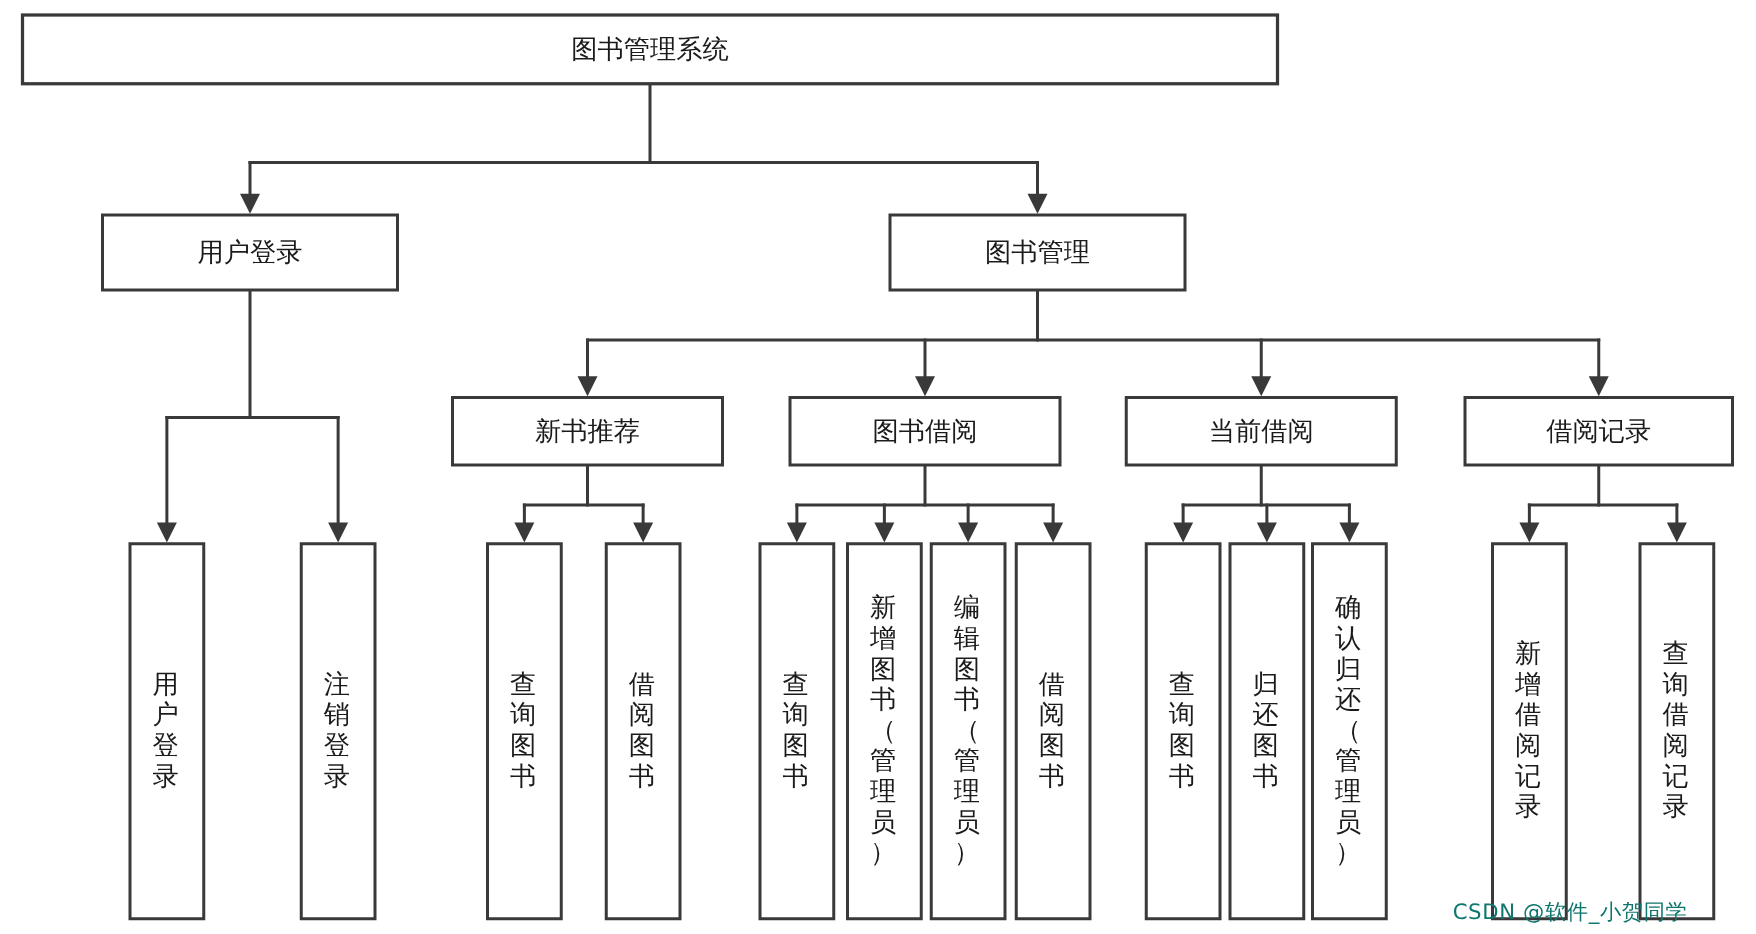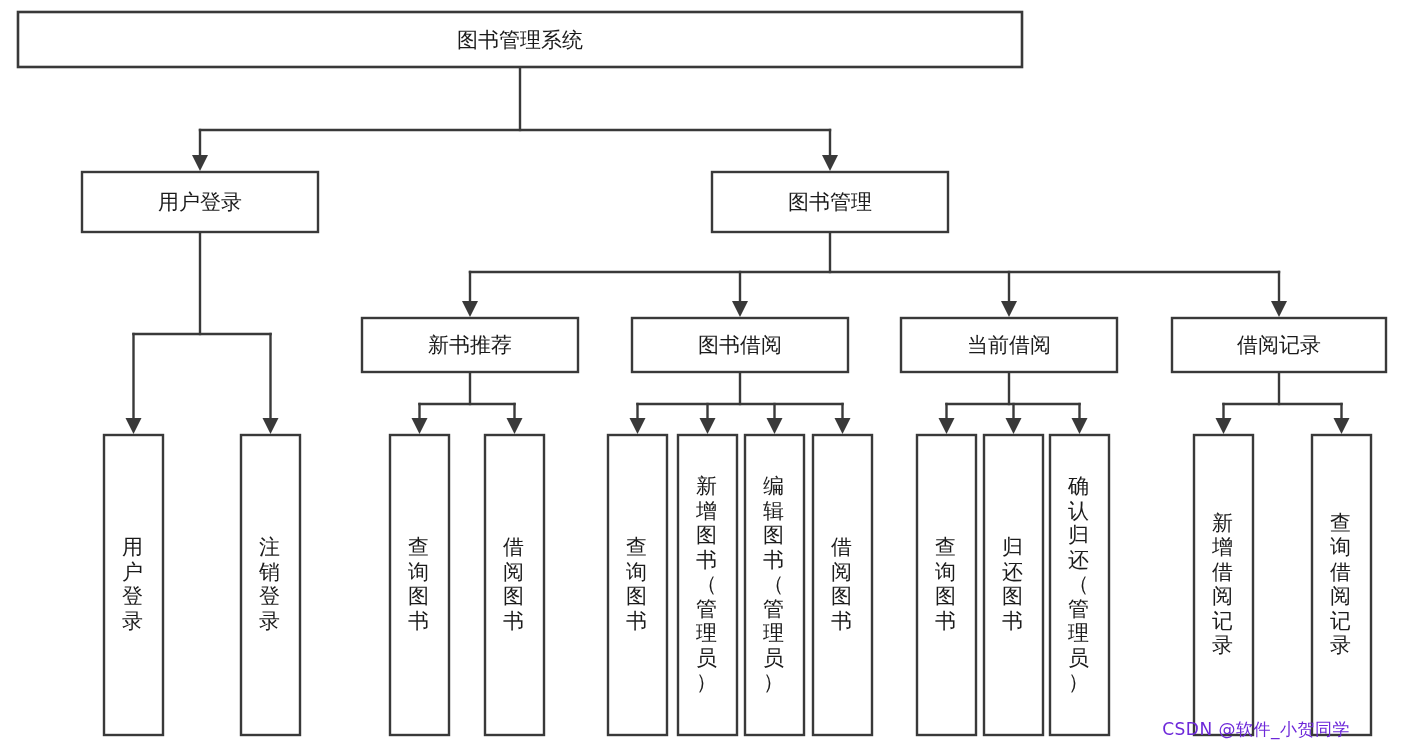--- a/index.html
+++ b/index.html
@@ -53,21 +53,21 @@
   .node-label.vertical {
     font-size: 21px;
     letter-spacing: 2px;
   }
   .watermark {
     position: absolute;
     right: 8px;
     bottom: 6px;
     font-family: "DejaVu Sans", "Liberation Sans", sans-serif;
     font-size: 17px;
-    color: #6d28d9;
+    color: #0f766e;
     letter-spacing: 0.5px;
     white-space: nowrap;
     pointer-events: none;
   }
 </style>
 </head>
 <body>
 
 <div id="diagram-root">
   <svg class="flow" id="flow-svg" viewBox="0 0 1405 747">

